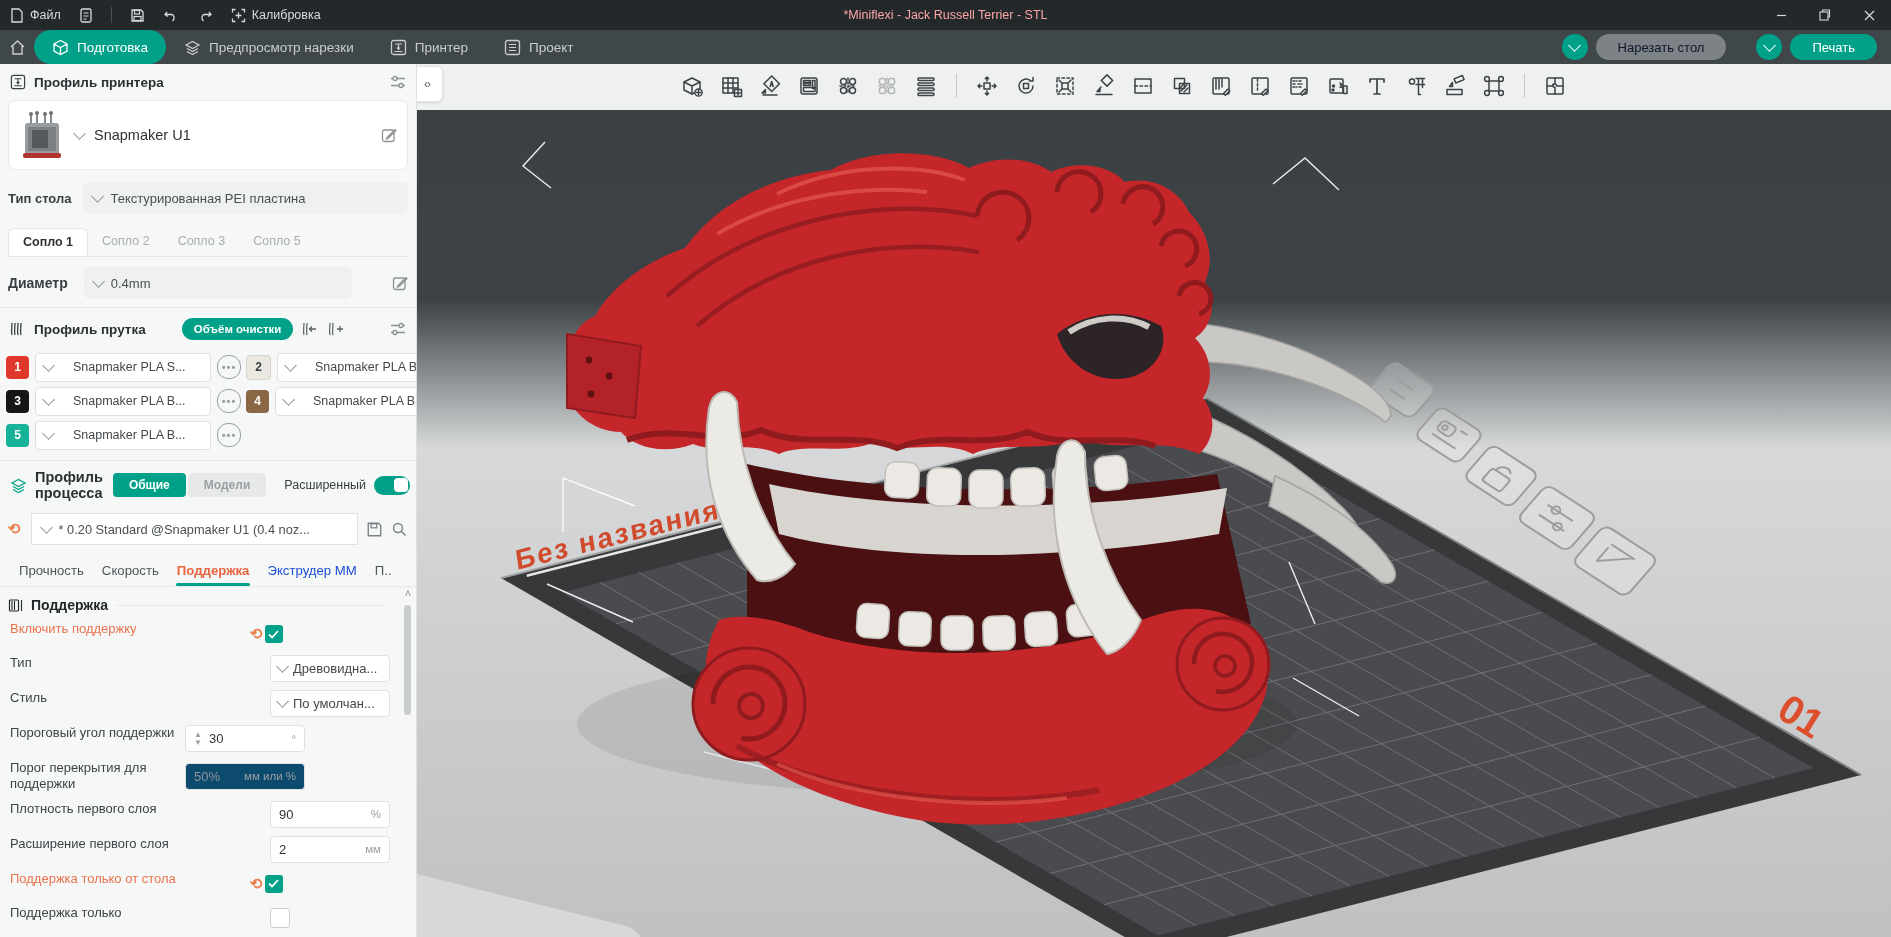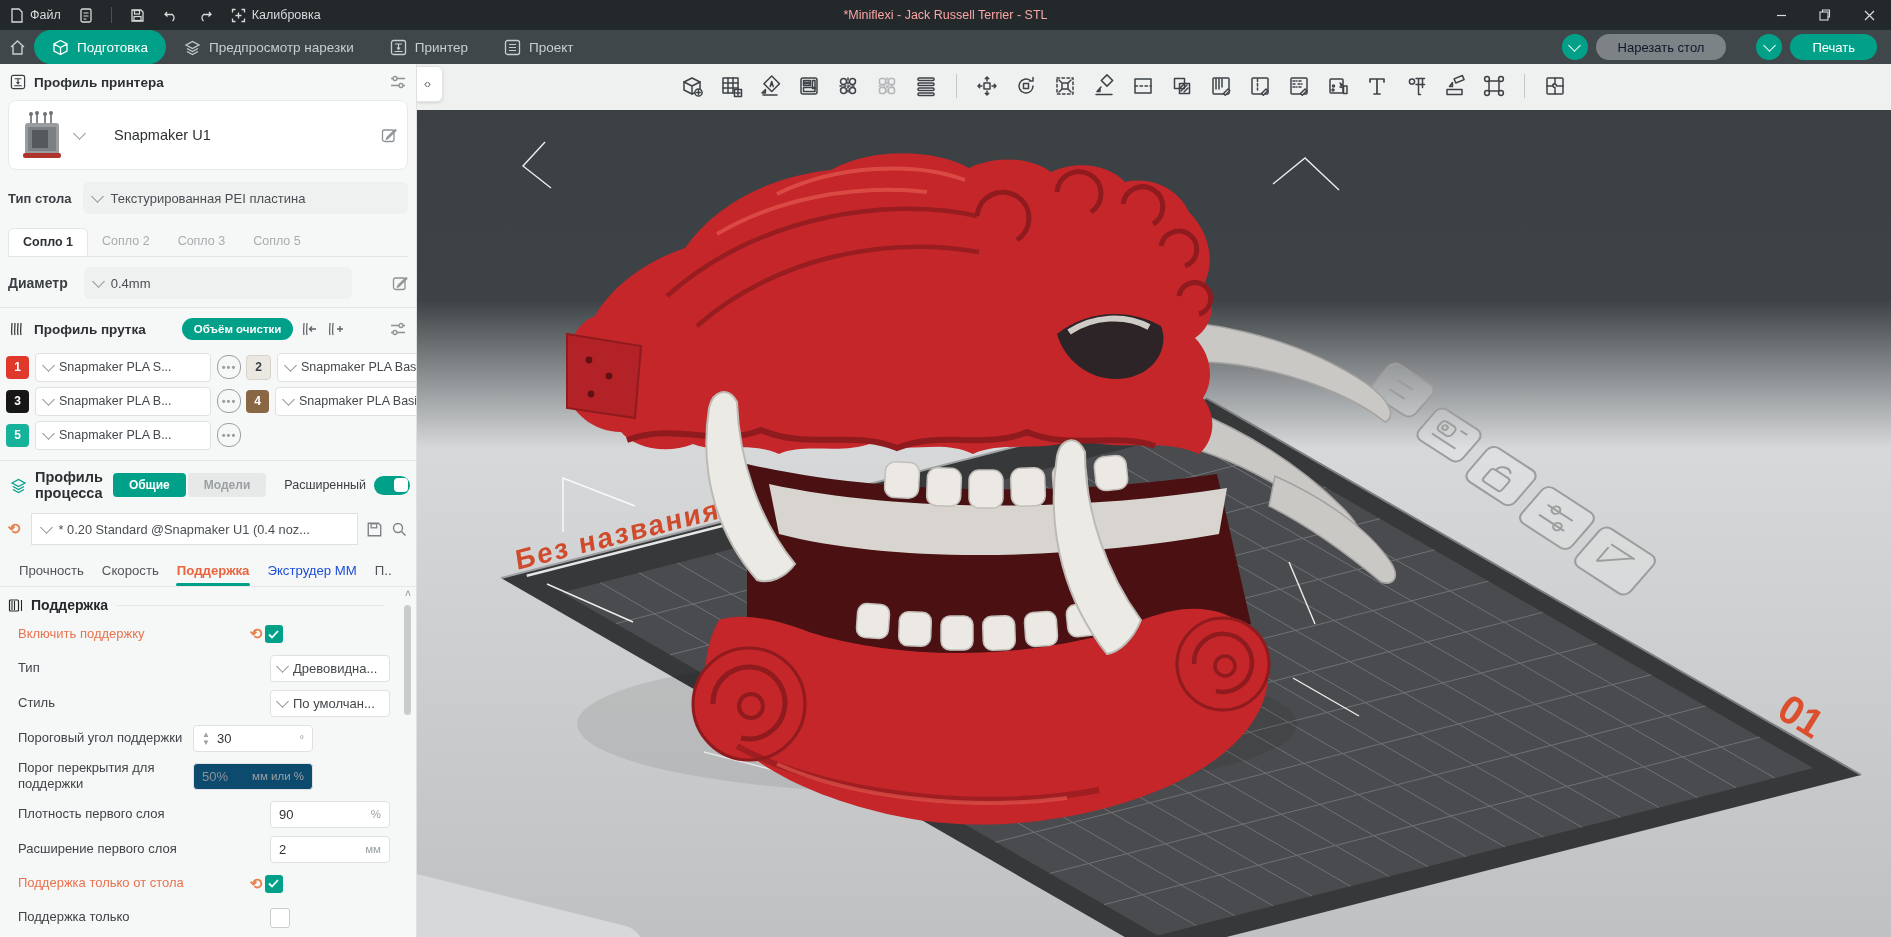--- a/index.html
+++ b/index.html
@@ -33,56 +33,56 @@
   .pill-teal{background:#00a188;color:#fff;}
 
   
   #sidebar{position:absolute;left:0;top:64px;width:416px;height:873px;background:#f6f7f7;
     border-right:1px solid #dfe1e1;overflow:hidden;}
   .sec-head{display:flex;align-items:center;gap:8px;padding:10px 10px 6px 10px;font-weight:bold;color:#2c3134;font-size:13.5px;}
   .hairline{height:1px;background:#e6e8e8;margin:8px 0 0 0;}
   #printer-card{margin:4px 8px;background:#fff;border:1px solid #e8eaea;border-radius:8px;height:68px;
     display:flex;align-items:center;gap:10px;padding:0 10px;}
   .chev{width:8px;height:8px;border-right:1.6px solid #8d9296;border-bottom:1.6px solid #8d9296;transform:rotate(45deg);margin-top:-4px;flex:0 0 auto;}
-  #printer-name{font-size:14.5px;color:#2c3134;margin-left:20px;}
+  #printer-name{font-size:14.5px;color:#2c3134;}
   .row{display:flex;align-items:center;padding:0 8px;}
   .lbl{color:#3a3f43;font-weight:bold;}
   .drop{display:flex;align-items:center;gap:8px;background:#eff1f1;border-radius:6px;height:32px;padding:0 10px;color:#4a4f53;}
   #bedtype-row{margin-top:12px;}
   #bedtype-row .drop{flex:1;margin-left:12px;}
   #nozzle-tabs{display:flex;margin:14px 8px 0 8px;border-bottom:1px solid #e4e6e6;font-size:12.5px;}
   .ntab{padding:6px 14px;color:#a9adb0;}
   .ntab.active{background:#fff;color:#2c3134;border:1px solid #e4e6e6;border-bottom:1px solid #fff;border-radius:6px 6px 0 0;font-weight:bold;}
   #diam-row{margin-top:10px;}
   #diam-row .drop{width:248px;margin-left:16px;background:#eff1f1;}
   .teal-pill{background:#00a188;color:#fff;border-radius:12px;font-size:11.5px;padding:5px 12px;font-weight:bold;}
   #fil-grid{display:grid;grid-template-columns:240px 240px;grid-auto-rows:34px;padding:4px 0 0 6px;align-items:center;}
   .fil-row{display:flex;align-items:center;gap:6px;}
   .fil-badge{width:23px;height:23px;border-radius:4px;color:#fff;font-size:12px;font-weight:bold;display:flex;align-items:center;justify-content:center;}
   .fil-badge.dark-text{color:#3a3f43;border:1px solid #d7d4ce;}
-  .fil-drop{display:flex;align-items:center;gap:6px;background:#fff;border:1px solid #dfe1e1;border-radius:4px;height:27px;padding:0 8px;width:158px;font-size:12.5px;color:#43484c;white-space:nowrap;overflow:hidden;}
+  .fil-drop{display:flex;align-items:center;gap:20px;background:#fff;border:1px solid #dfe1e1;border-radius:4px;height:27px;padding:0 8px;width:158px;font-size:12.5px;color:#43484c;white-space:nowrap;overflow:hidden;}
   .dots-btn{width:22px;height:22px;border-radius:11px;border:1.4px solid #9aa0a3;display:flex;align-items:center;justify-content:center;color:#9aa0a3;font-size:11px;letter-spacing:1px;font-weight:bold;}
   #proc-head{padding-top:8px;}
   .mode-pill{border-radius:4px;font-size:12px;padding:5px 16px;font-weight:bold;}
   .mode-on{background:#00a188;color:#fff;}
   .mode-off{background:#e7e9e9;color:#9aa0a3;}
   #advanced-lbl{font-weight:normal;color:#3a3f43;margin-left:10px;font-size:12.5px;}
   .toggle{width:36px;height:19px;border-radius:10px;background:#00a188;position:relative;flex:0 0 auto;}
   .toggle .knob{position:absolute;right:2.5px;top:2.5px;width:14px;height:14px;border-radius:4px;background:#fff;}
   #preset-row{margin-top:6px;gap:8px;}
   #preset-drop{flex:1;background:#fff;border:1px solid #dfe1e1;height:30px;border-radius:0;font-size:12.8px;white-space:nowrap;overflow:hidden;}
   #proc-tabs{display:flex;gap:0;margin:12px 0 0 10px;font-size:13.2px;white-space:nowrap;overflow:hidden;}
   .ptab{padding:6px 9px 8px 9px;color:#51565a;position:relative;}
   .ptab.mod{color:#1d4ed8;}
   .ptab.active{color:#e8653f;font-weight:bold;}
   .ptab.active:after{content:"";position:absolute;left:8px;right:8px;bottom:0;height:3px;border-radius:2px;background:#00a188;}
   #support-panel{position:relative;border-top:1px solid #e6e8e8;height:330px;}
   .sp-head{display:flex;align-items:center;gap:8px;padding:10px 10px 4px 4px;font-weight:bold;font-size:14px;color:#24282b;}
   .sp-head .line{flex:1;height:1px;background:#e8e8e8;margin-right:22px;}
-  .srow{display:flex;align-items:center;padding:4px 26px 4px 18px;min-height:26px;}
+  .srow{display:flex;padding:4px 26px 4px 10px;min-height:26px;}
   .srow .slbl{flex:1;color:#3f4448;line-height:1.25;}
   .srow .slbl.orange{color:#e8734f;}
   .ctrl{width:120px;flex:0 0 auto;display:flex;align-items:center;}
   .sdrop{width:120px;height:27px;border:1px solid #dfe1e1;border-radius:4px;background:#fff;display:flex;align-items:center;gap:6px;padding:0 7px;box-sizing:border-box;color:#43484c;white-space:nowrap;overflow:hidden;}
   .sinput{width:120px;height:27px;border:1px solid #dfe1e1;border-radius:4px;background:#fff;display:flex;align-items:center;padding:0 8px;box-sizing:border-box;color:#2f3437;}
   .sinput .unit{margin-left:auto;color:#9aa0a3;font-size:11.5px;}
   .sinput.disabled{background:#0c4a6e;border-color:#e2e2e2;color:#8d9296;}
   .spin{display:flex;flex-direction:column;gap:1px;margin-right:7px;color:#9aa0a3;font-size:8px;line-height:7px;}
   .checkbox{width:18px;height:18px;border-radius:3px;background:#00a188;display:flex;align-items:center;justify-content:center;}
   .checkbox.empty{background:#fff;border:1px solid #c9cccd;}

